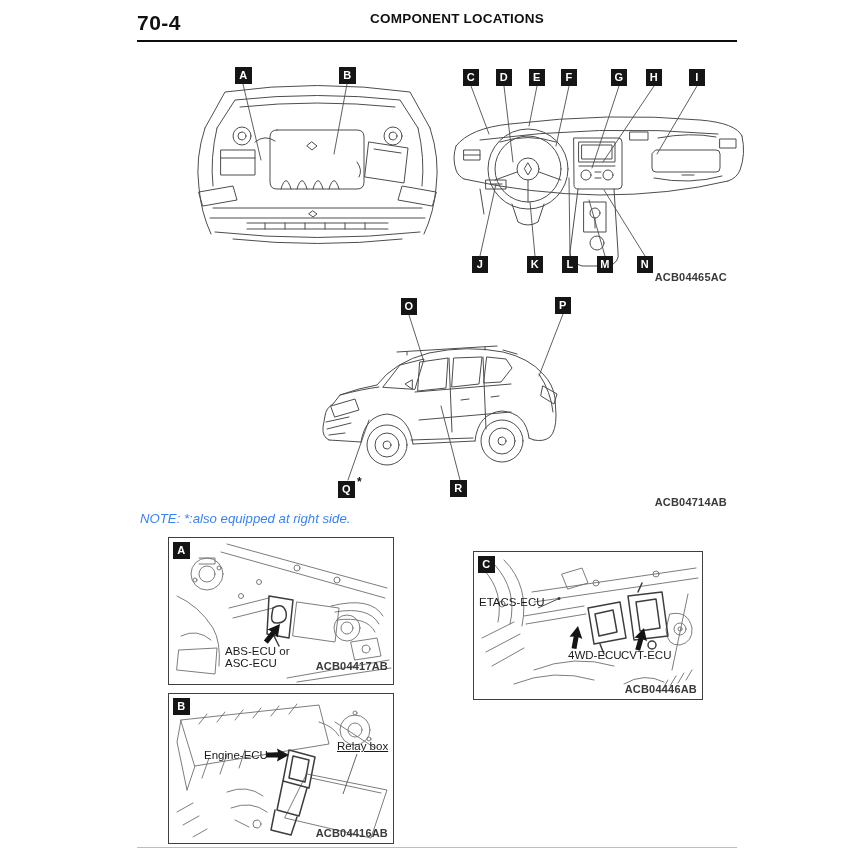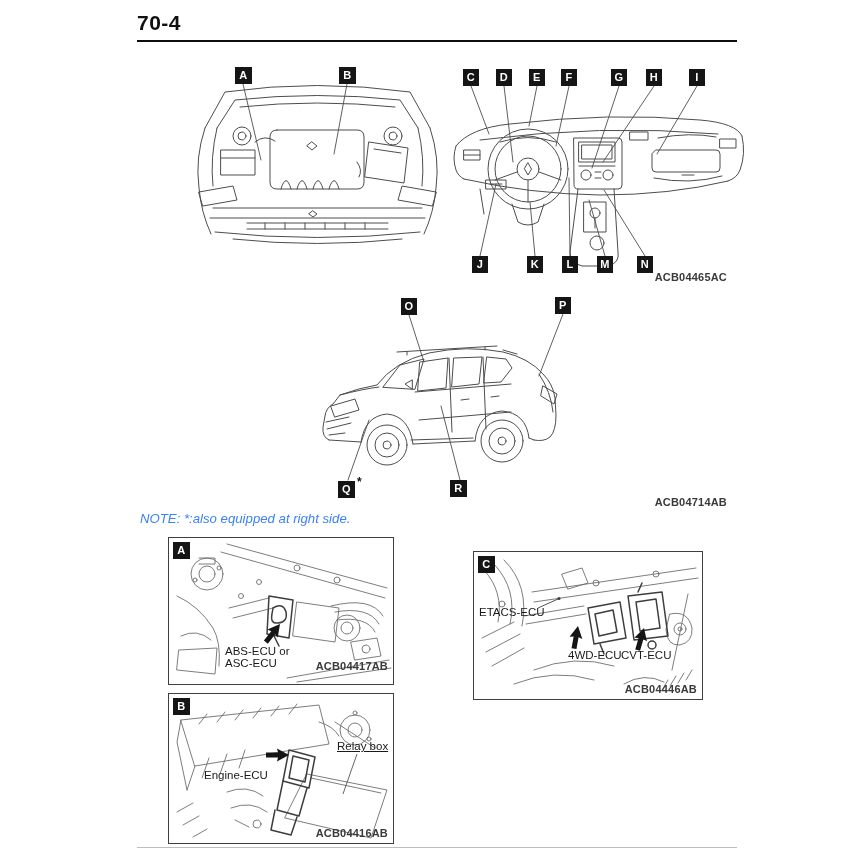--- a/index.html
+++ b/index.html
@@ -30,20 +30,21 @@
   #note-text{left:140px;top:511px;font-size:13.2px;font-style:italic;color:#3b82f6;}
   .star{position:absolute;font-size:12px;font-weight:bold;color:#101010;}
 </style>
 </head>
 <body>
 
 <div id="page">
 
   <div class="abs" id="page-number">70-4</div>
   <div class="abs" id="title-block">
+    <div id="title-main">COMPONENT LOCATIONS</div>
   </div>
   <div class="abs" id="header-rule"></div>
 
   <div class="fig" style="left:185px;top:62px;width:265px;height:185px;">
     <svg width="265" height="185" viewBox="0 0 265 185">
       <g fill="none" stroke="#4d4d4d" stroke-width="1" stroke-linecap="round" stroke-linejoin="round">
         <path d="M58,22 L76,98 M162,22 L149,92" stroke-width="0.9"></path>
         <path d="M20,66 L40,30 Q132,17 225,30 L245,66"></path>
         <path d="M32,66 L50,38 Q132,29 215,38 L233,66"></path>
         <path d="M55,45 Q132,37 210,45"></path>
@@ -243,21 +244,21 @@
         <path d="M162,50 L182,47 L186,76 L166,79 Z"></path>
         <path d="M164,40 L168,31"></path>
         <circle cx="178" cy="93" r="4"></circle>
       </g>
       <path d="M64,56 L84,47" stroke="#3d3d3d" stroke-width="0.9"></path>
       <circle cx="85" cy="46.5" r="1.5" fill="#3d3d3d"></circle>
       <polygon points="0,0 -6.5,12 -2.5,11 -2.5,23 2.5,23 2.5,11 6.5,12" transform="translate(104,74) rotate(10)" fill="#151515"></polygon>
       <polygon points="0,0 -6.5,12 -2.5,11 -2.5,23 2.5,23 2.5,11 6.5,12" transform="translate(170,76) rotate(16)" fill="#151515"></polygon>
     </svg>
     <div class="badge" style="left:4px;top:4px;">C</div>
-    <div class="lbl" style="left:5px;top:54px;">ETACS-ECU</div>
+    <div class="lbl" style="left:5px;top:44px;">ETACS-ECU</div>
     <div class="lbl" style="left:94px;top:97px;">4WD-ECU</div>
     <div class="lbl" style="left:147px;top:97px;">CVT-ECU</div>
     <div class="code" style="right:5px;bottom:4px;text-align:center;">ACB04446AB</div>
   </div>
 
   <div class="detail-box" style="left:168px;top:693px;width:224px;height:149px;">
     <svg width="224" height="149" viewBox="0 0 224 149">
       <g fill="none" stroke="#6e6e6e" stroke-width="0.9" stroke-linecap="round" stroke-linejoin="round">
         <path d="M12,26 L150,11 L160,50 L26,72 Z"></path>
         <path d="M30,30 l8,-10 M48,28 l8,-10 M66,26 l8,-10 M84,24 l8,-10 M102,22 l8,-10 M120,20 l8,-10"></path>
@@ -279,19 +280,19 @@
       <g fill="none" stroke="#3d3d3d" stroke-width="1.5" stroke-linecap="round" stroke-linejoin="round">
         <path d="M120,56 L146,63 L140,94 L114,87 Z"></path>
         <path d="M124,62 L140,66 L136,88 L120,84 Z"></path>
         <path d="M114,87 L108,116 L130,122 L138,94"></path>
         <path d="M106,116 L102,136 L122,141 L128,123"></path>
       </g>
       <path d="M188,60 L174,100" stroke="#555555" stroke-width="0.9"></path>
       <polygon points="0,0 -6.5,12 -2.5,11 -2.5,23 2.5,23 2.5,11 6.5,12" transform="translate(120,61) rotate(90)" fill="#151515"></polygon>
     </svg>
     <div class="badge" style="left:4px;top:4px;">B</div>
-    <div class="lbl" style="left:35px;top:55px;margin-top:20px;">Engine-ECU</div>
+    <div class="lbl" style="left:35px;top:55px;">Engine-ECU</div>
     <div class="lbl" style="left:168px;top:46px;text-decoration:underline;">Relay box</div>
     <div class="code" style="right:5px;bottom:4px;">ACB04416AB</div>
   </div>
 
   <div class="abs" id="bottom-rule"></div>
 </div>
 
 </body></html>

